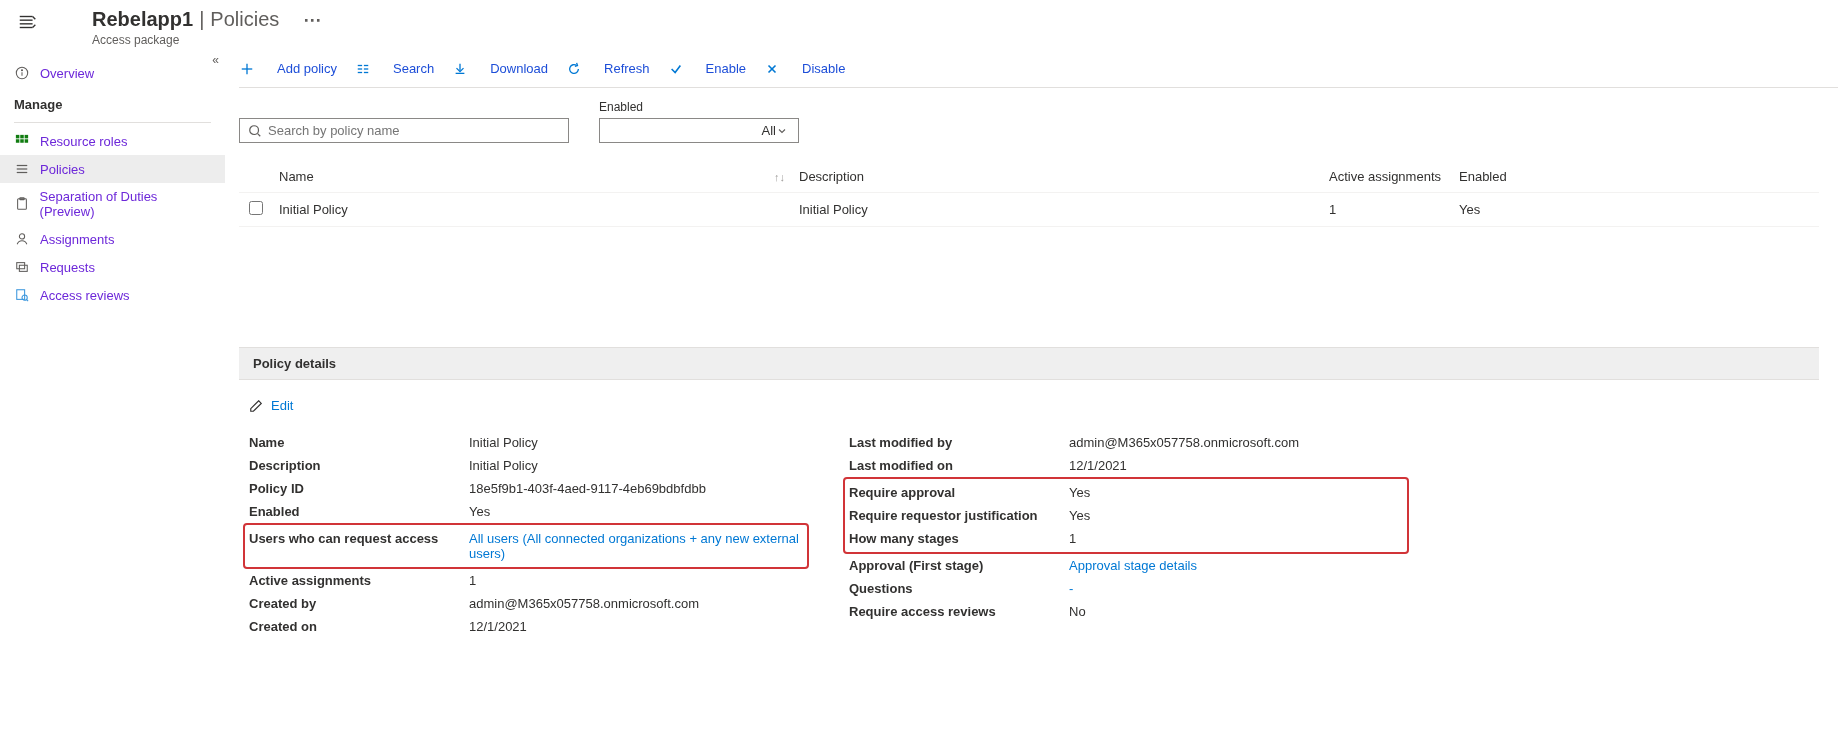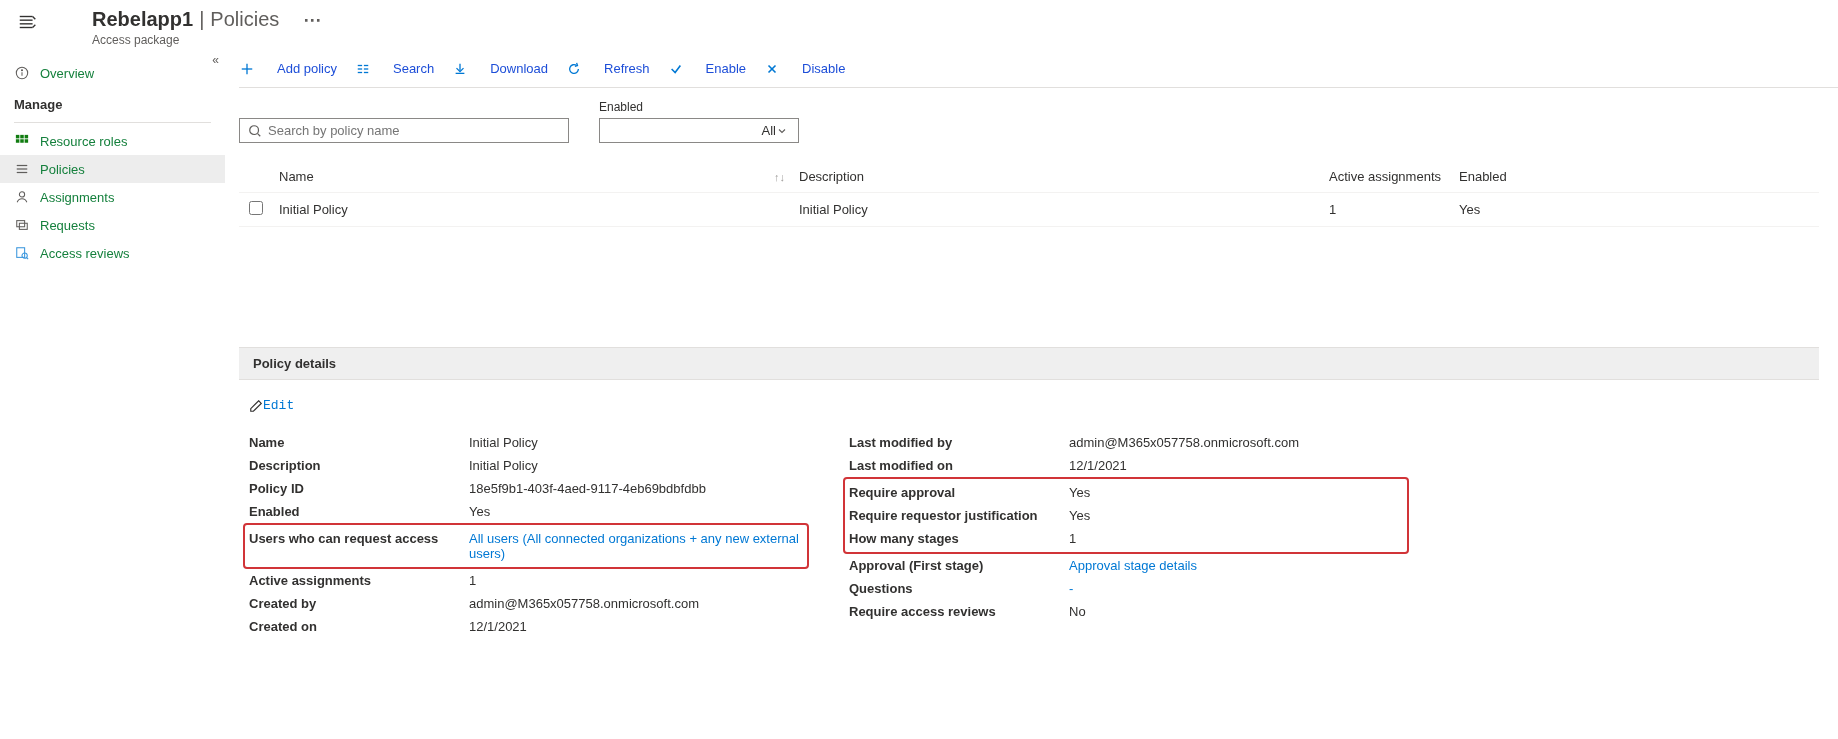--- a/index.html
+++ b/index.html
@@ -7,21 +7,21 @@
   .page { display: flex; flex-direction: column; width: 1838px; }
   .header { display: flex; align-items: flex-start; padding: 8px 14px 6px 14px; }
   .header-icon { width: 28px; height: 28px; margin-right: 10px; display:flex; align-items:center; justify-content:center; }
   .header-texts { display:flex; flex-direction:column;margin-left:40px; }
   .header-title { font-size: 20px; font-weight: 600; display:flex; align-items:center; gap:6px;}
   .header-subtitle { font-size: 12px; color: #605e5c; margin-top: 2px; }
   .ellipsis { margin-left: 18px; font-size: 18px; color:#605e5c; cursor:pointer; }
   .body { display:flex; flex:1; min-height: 680px; }
   .sidebar { width: 225px; border-right: none; padding-top: 6px; position:relative;}
   .sidebar .collapse { position:absolute; right:6px; top:0; font-size:12px; color:#605e5c; cursor:pointer;}
-  .nav-item { display:flex; align-items:center; gap:10px; padding: 6px 14px; cursor:pointer; font-size:13px; color:#15803d;}
+  .nav-item { display:flex; align-items:center; gap:10px; padding: 6px 14px; cursor:pointer; font-size:13px; color:#6d28d9;}
   .nav-item.selected { background:#ededed;}
   .nav-section { font-size:13px; font-weight:600; padding: 10px 14px 6px 14px;}
   .nav-sep { height:1px; background:#e1dfdd; margin:4px 14px;}
   .nav-icon { width:16px; height:16px; display:flex; align-items:center; justify-content:center; color:#605e5c;}
   .main { flex:1; padding: 0 0 0 14px; }
   .toolbar { display:flex; align-items:center; gap:18px; padding: 8px 0 10px 0; border-bottom:1px solid #e1dfdd;}
   .tbtn { display:flex; align-items:flex-start; gap:22px; font-size:13px; color:#1d4ed8; cursor:pointer;}
   .tbtn .ticon { width:16px; height:16px; display:flex; align-items:center; justify-content:center; color:#0078d4;}
   .filters { display:flex; gap:30px; padding: 12px 0 18px 0; align-items:flex-end;}
   .searchbox { display:flex; align-items:center; border:1px solid #8a8886; padding:4px 8px; width:330px; font-size:13px; color:#605e5c;}
@@ -34,21 +34,21 @@
   .grid-header { color:#323130; font-size:13px;}
   .col-chk { width:30px;}
   .col-name { flex: 0 0 520px; display:flex; align-items:center; gap:6px;}
   .col-desc { flex: 0 0 530px;}
   .col-active { flex: 0 0 130px;}
   .col-enabled { flex: 0 0 100px;}
   .sort-arrows { font-size:11px; color:#a19f9d; margin-left:auto; margin-right:14px;}
   input.chk { width:14px; height:14px;}
   .details-bar { background:#efefef; border-top:1px solid #e1dfdd; border-bottom:1px solid #e1dfdd; padding:8px 14px; font-weight:600; font-size:13px; margin-top: 120px; width:1580px;}
   .details-body { padding: 14px 10px; width:1580px;}
-  .edit-row { display:flex; align-items:center; gap:0; color:#0078d4; font-size:13px; margin:4px 0 18px 0; cursor:pointer;font-family:Liberation Mono, monospace;}
+  .edit-row { display:flex; align-items:center; gap:8px; color:#0078d4; font-size:13px; margin:4px 0 18px 0; cursor:pointer;}
   .details-cols { display:flex; gap:40px;}
   .details-col { flex: 0 0 560px;}
   .kv { display:flex; padding:4px 0; font-size:13px; align-items:flex-start;}
   .kv .k { flex:0 0 220px; font-weight:600; color:#323130;}
   .kv .v { flex:1; color:#323130;}
   .kv .v.link { color:#0078d4; cursor:pointer;}
   .highlight-box { border:2px solid #d13438; border-radius:4px; padding:2px 4px; margin-left:-6px;}
   svg { display:block; }
   .thin { color:#605e5c; font-weight:400;}
 </style>
@@ -112,20 +112,29 @@
               <line x1="2" y1="4" x2="14" y2="4"></line>
               <line x1="2" y1="8" x2="14" y2="8"></line>
               <line x1="2" y1="12" x2="14" y2="12"></line>
             </svg>
         </span>
         <span>Policies</span>
       </div>
       <div class="nav-item">
         <span class="nav-icon">
           <svg width="14" height="14" viewBox="0 0 16 16" fill="none" stroke="#605e5c" stroke-width="1.2">
+              <rect x="3" y="2" width="10" height="12" rx="1"></rect>
+              <rect x="5.5" y="1" width="5" height="2" rx="0.5"></rect>
+            </svg>
+        </span>
+        <span>Separation of Duties (Preview)</span>
+      </div>
+      <div class="nav-item">
+        <span class="nav-icon">
+          <svg width="14" height="14" viewBox="0 0 16 16" fill="none" stroke="#605e5c" stroke-width="1.2">
               <circle cx="8" cy="5" r="3"></circle>
               <path d="M2.5 14c1-3 4-4 5.5-4s4.5 1 5.5 4"></path>
             </svg>
         </span>
         <span>Assignments</span>
       </div>
       <div class="nav-item">
         <span class="nav-icon">
           <svg width="14" height="14" viewBox="0 0 16 16" fill="none" stroke="#605e5c" stroke-width="1.2">
               <rect x="2" y="3" width="9" height="7"></rect>

